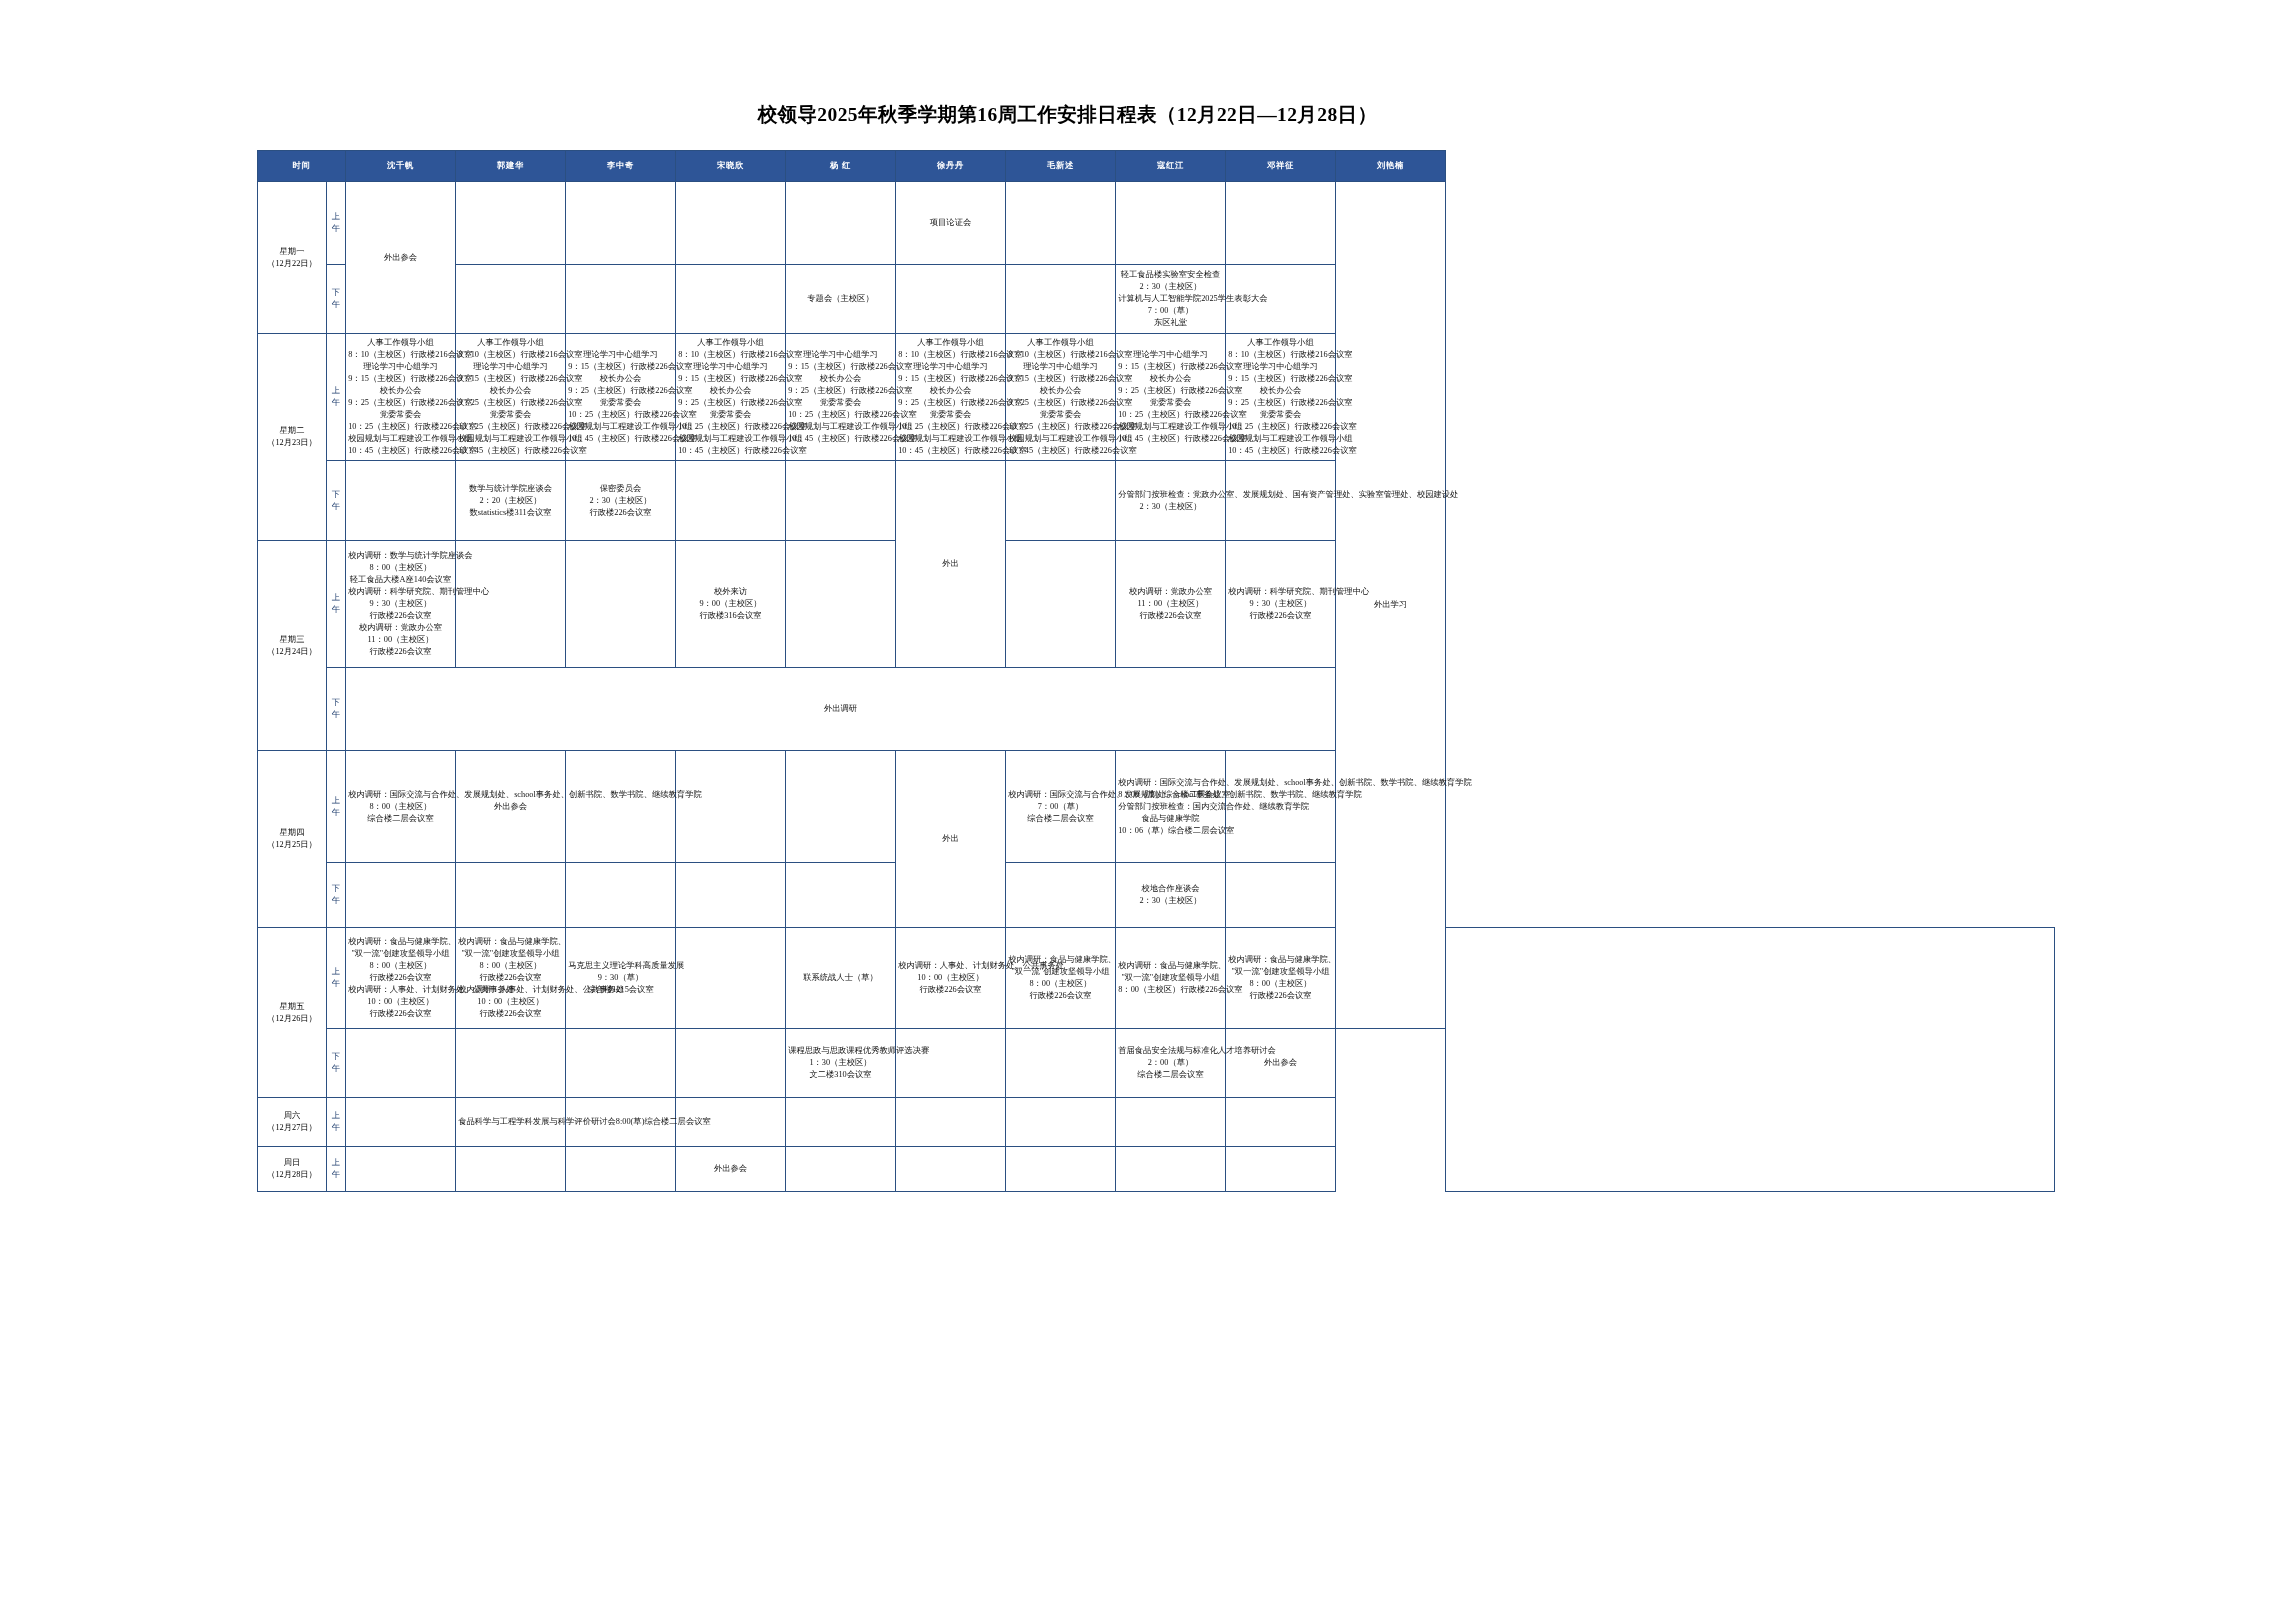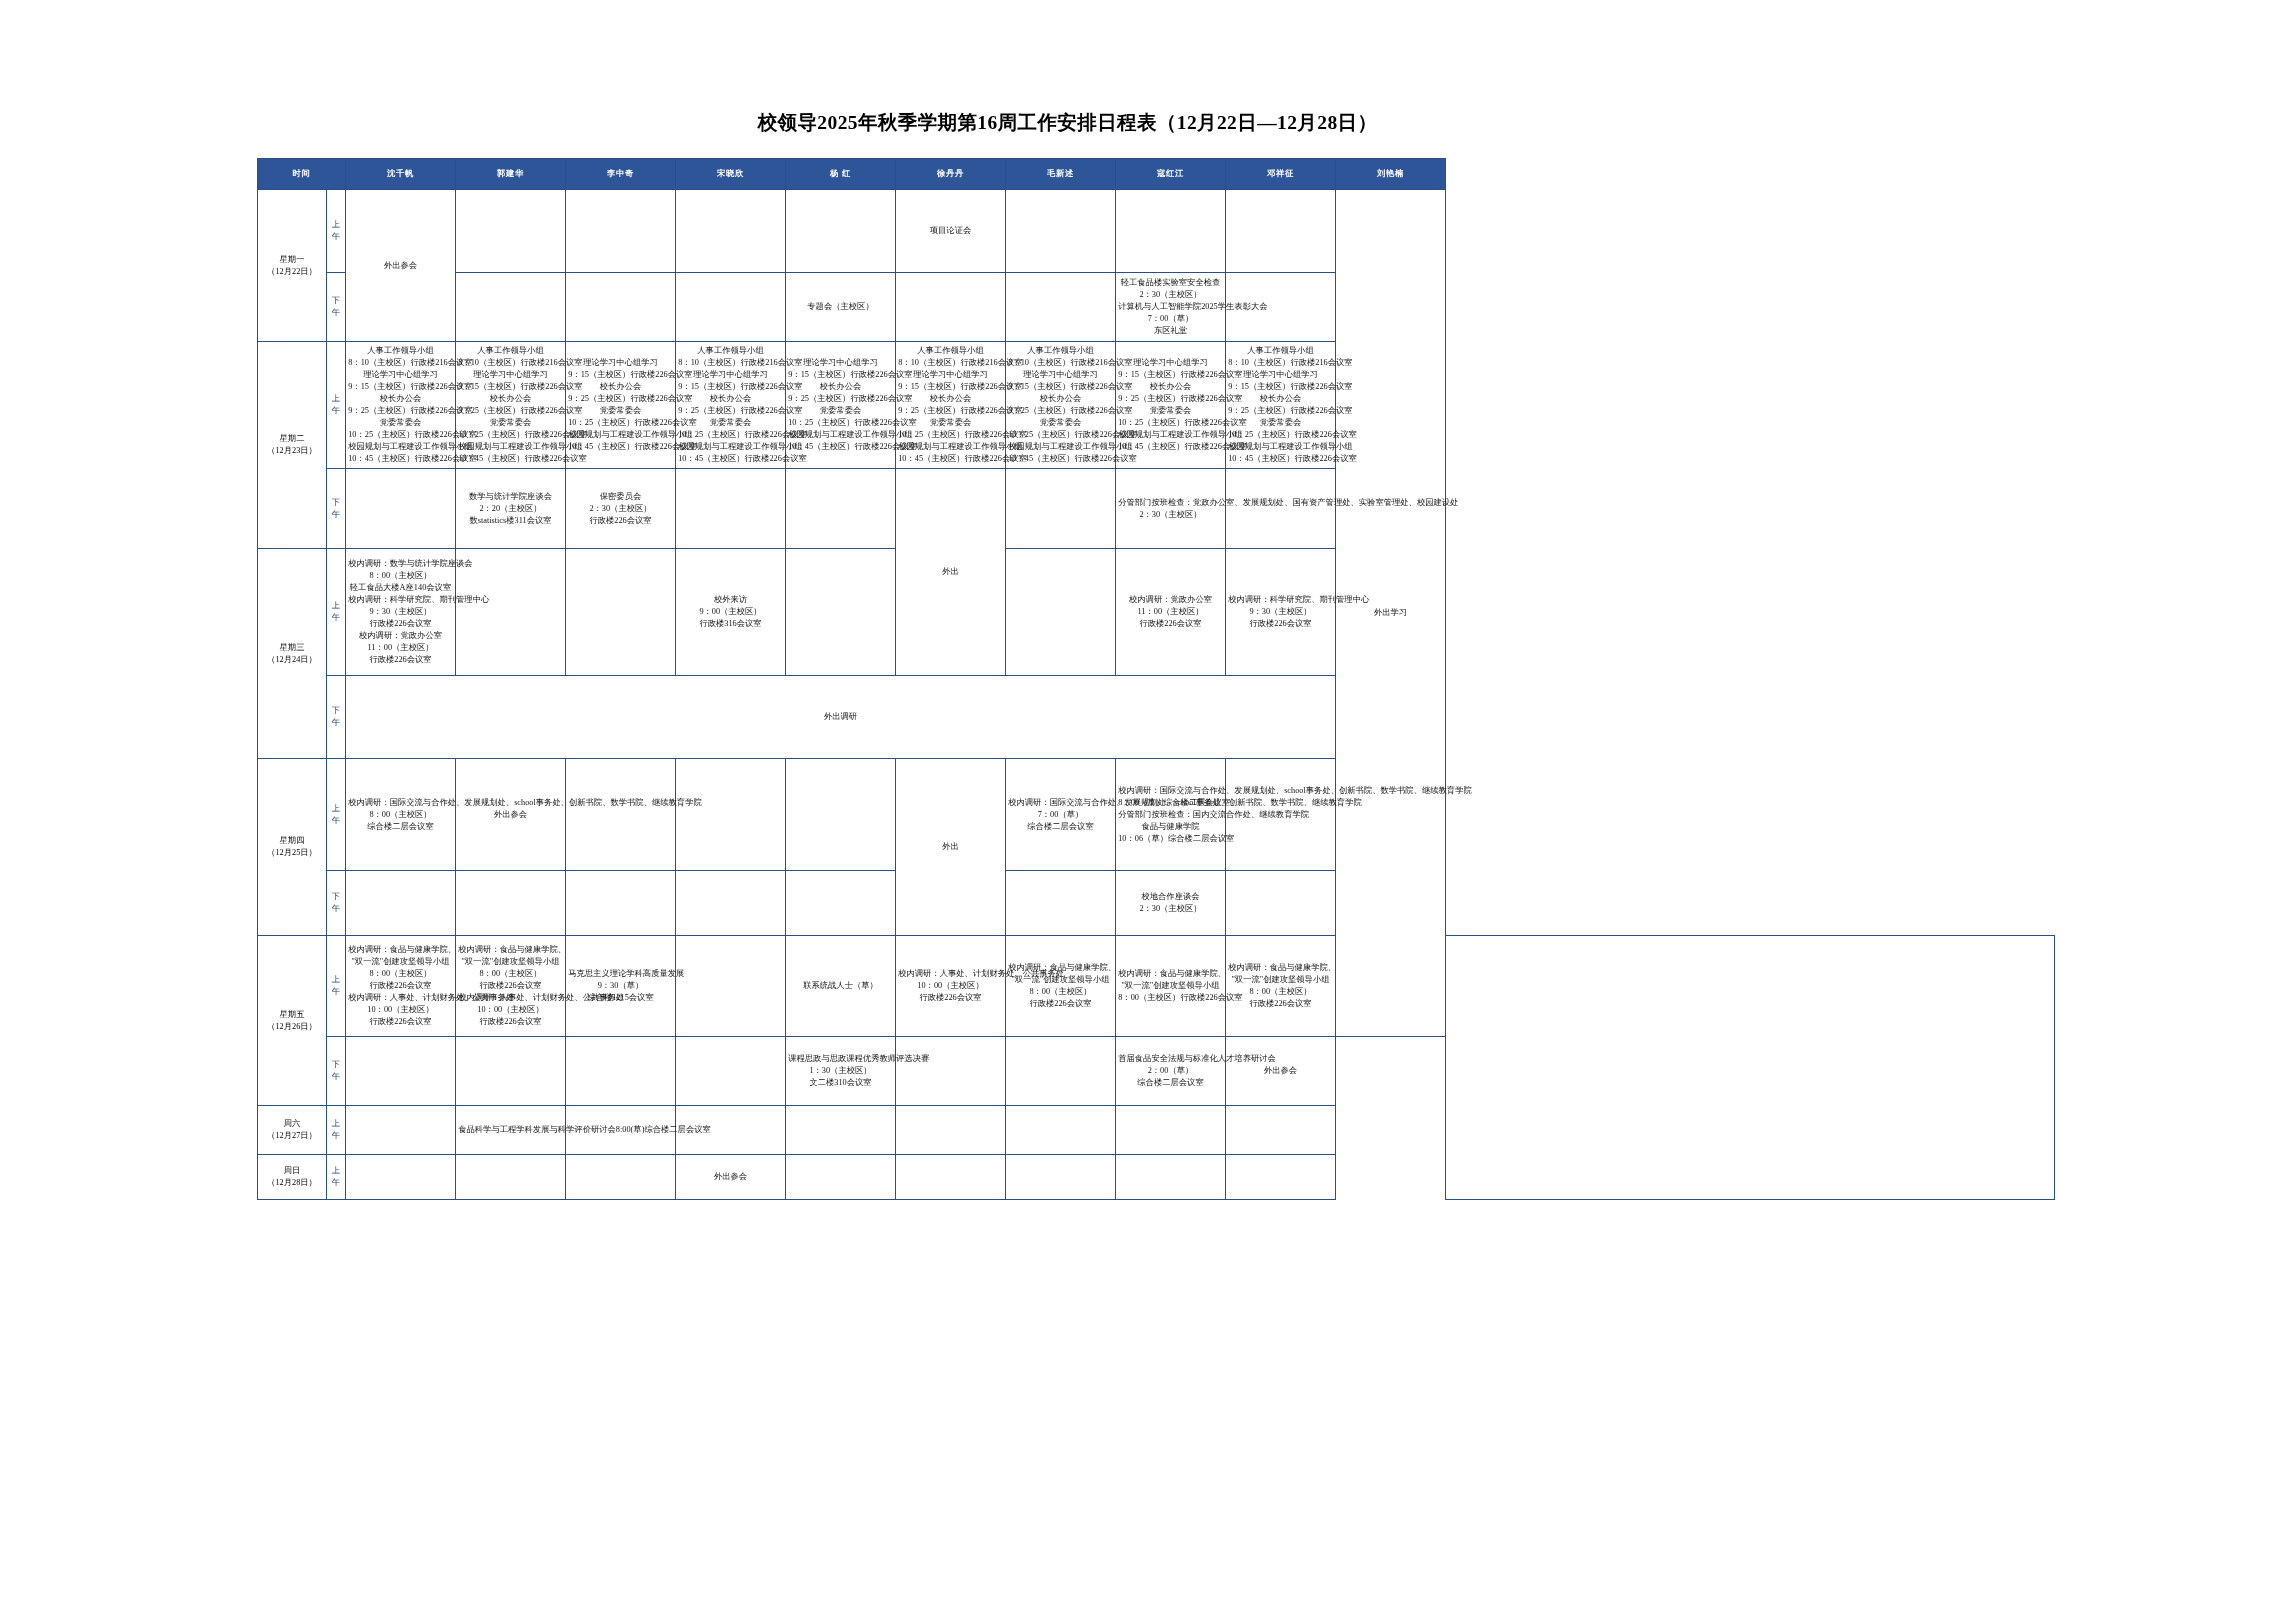--- a/index.html
+++ b/index.html
@@ -12,38 +12,39 @@
     height: 1623px;
     font-family: "Liberation Serif", "DejaVu Serif", serif;
     color: #000000;
     overflow: hidden;
   }
   .page {
     position: relative;
     width: 2135px;
     height: 1623px;
     box-sizing: border-box;
-    padding: 8px;
+    padding: 0;
   }
   .title {
     text-align: center;
     font-size: 19.5px;
     font-weight: bold;
     letter-spacing: 0.4px;
     padding-top: 101px;
     padding-bottom: 22px;
     font-family: "Liberation Serif", "DejaVu Serif", serif;
   }
   .table-wrap {
     margin: 0 249px;
   }
   table.sched {
     border-collapse: collapse;
     width: 1798px;
     table-layout: fixed;
+    margin-left: 8px;
   }
   table.sched td, table.sched th {
     border: 0.7px solid #2b4f81;
     vertical-align: middle;
     text-align: center;
     font-size: 8.3px;
     line-height: 1.45;
     padding: 1.4px 2.2px;
     word-break: break-all;
   }

